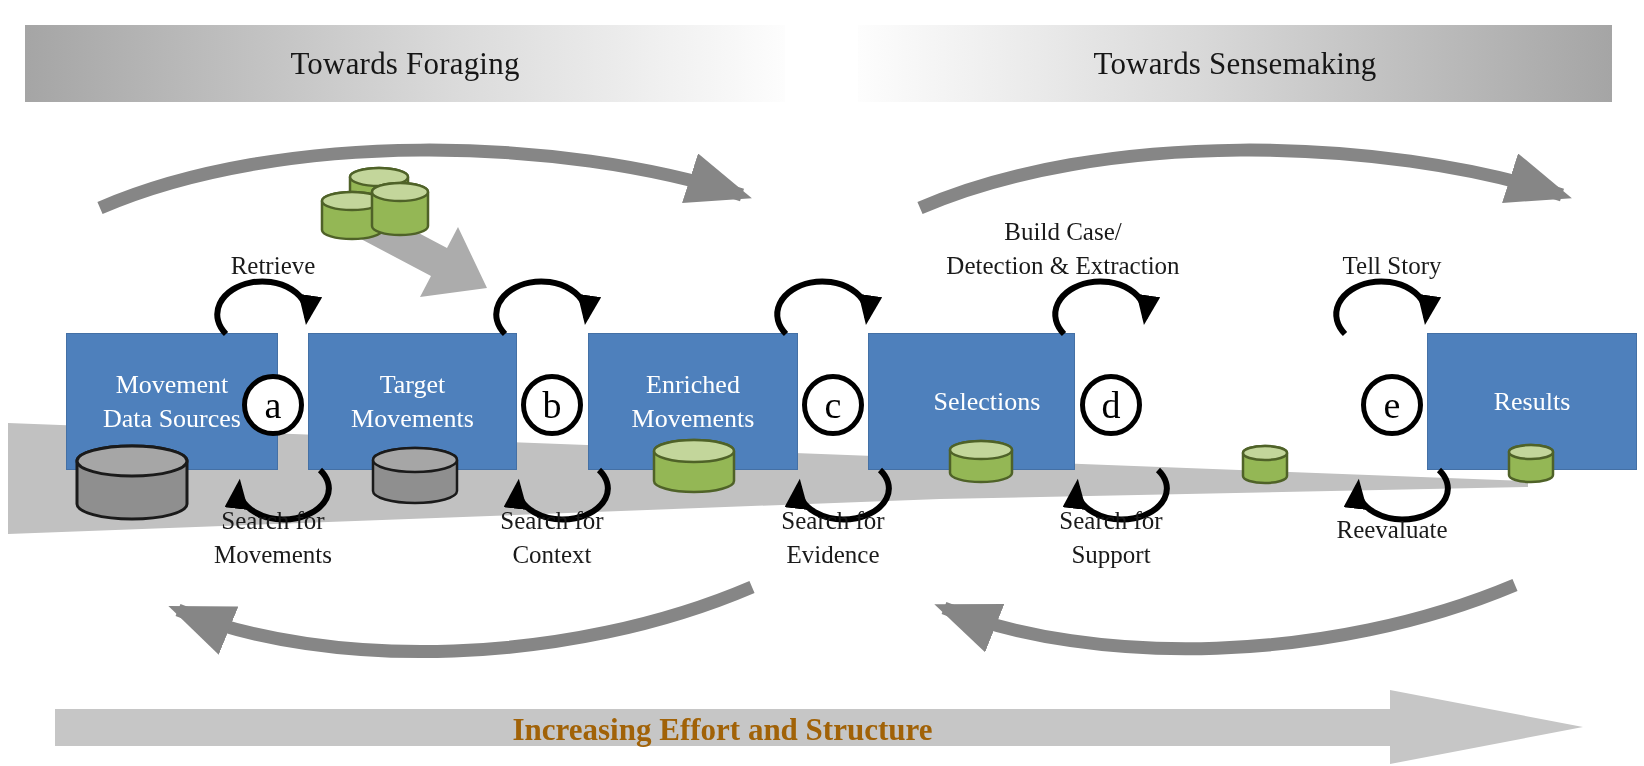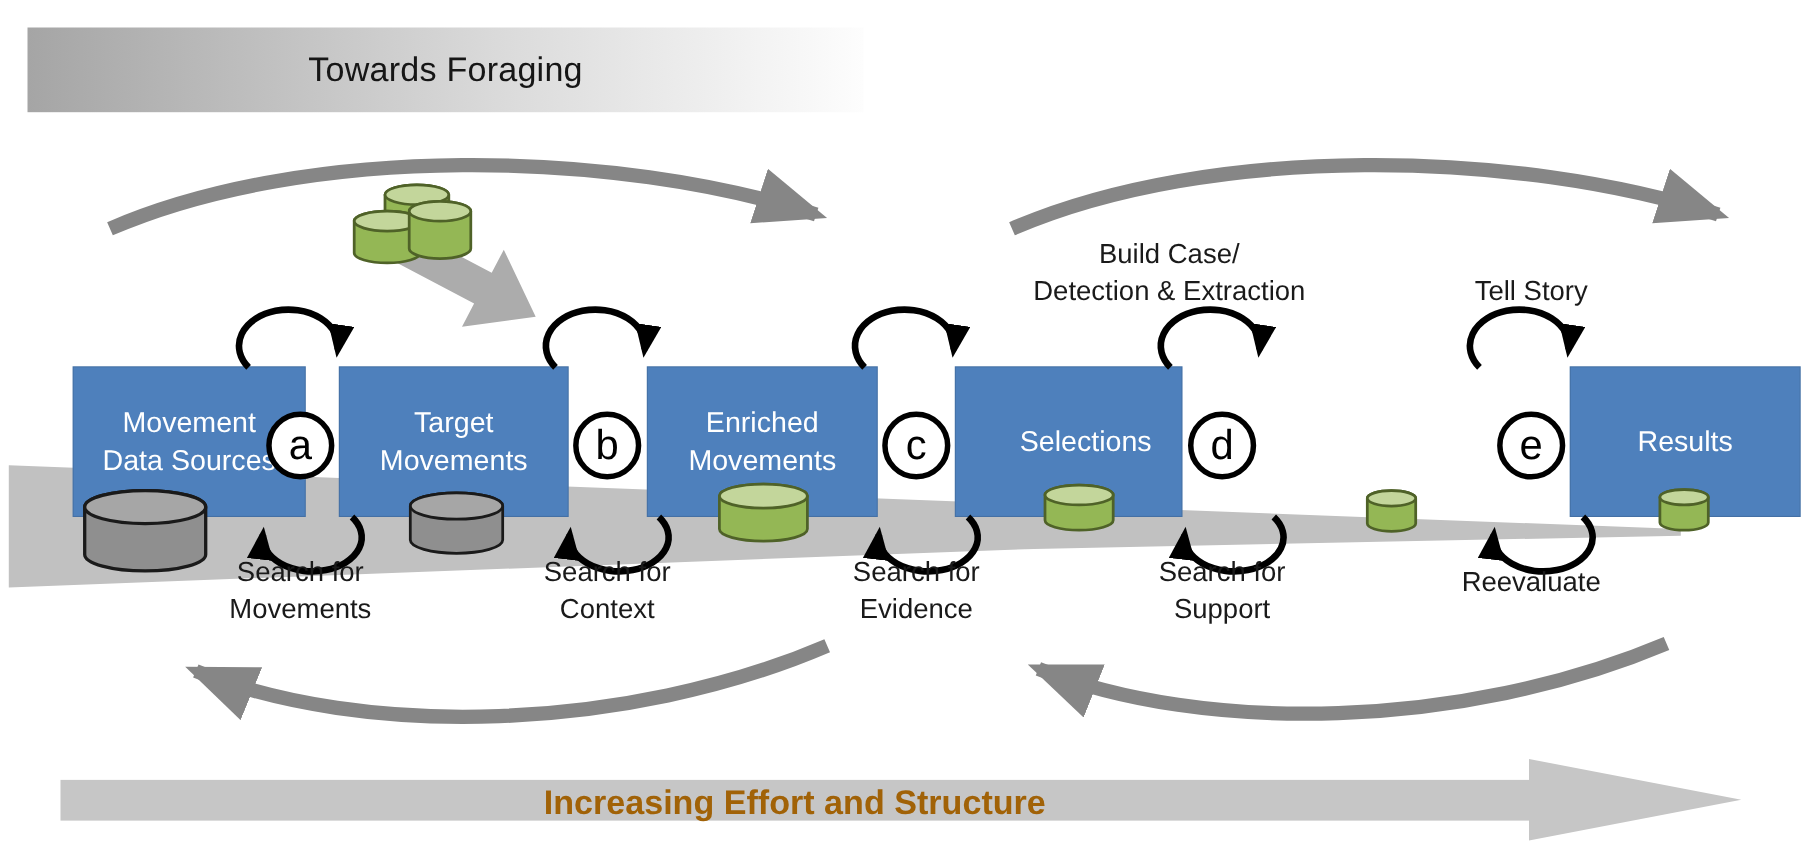--- a/index.html
+++ b/index.html
@@ -11,21 +11,21 @@
     --cylinder_gray_top:#A6A6A6;
     --cylinder_gray_stroke:#1a1a1a;
     --arrow_gray:#868686;
     --band_gray:#C1C1C1;
     --bar_gray:#C6C6C6;
     --fat_arrow_gray:#ACACAC;
     --text_black:#1a1a1a;
   }
   html,body{margin:0;padding:0;background:#fff;}
   #canvas{position:relative;width:1644px;height:766px;background:#fff;overflow:hidden;
-          font-family:Liberation Sans, sans-serif;color:var(--text_black);}
+          font-family:Liberation Serif, serif;color:var(--text_black);}
   svg.layer{position:absolute;left:0;top:0;width:1644px;height:766px;pointer-events:none;}
   #bg{z-index:1}
   #fg{z-index:3}
 
   .hbar{position:absolute;top:25px;height:77px;display:flex;align-items:center;justify-content:center;
         font-size:31px;letter-spacing:0.2px;color:#161616;z-index:2;}
   .hbar.left{left:25px;width:760px;background:linear-gradient(to right,#A5A5A5 0%,#D9D9D9 55%,#FDFDFD 100%);}
   .hbar.right{left:858px;width:754px;background:linear-gradient(to left,#A5A5A5 0%,#D9D9D9 55%,#FDFDFD 100%);}
 
   .stage{position:absolute;top:333px;height:137px;background:var(--stage_blue);
@@ -63,20 +63,23 @@
 <body>
 
 <div id="canvas">
 
   <svg id="bg" class="layer" viewBox="0 0 1644 766">
     <polygon points="8,423 1528,481 1528,487 940,499 8,534" fill="var(--band_gray)"></polygon>
   </svg>
 
   <div class="hbar left">
     <span>Towards Foraging</span>
+  </div>
+  <div class="hbar right">
+    <span>Towards Sensemaking</span>
   </div>
 
   <div class="stage s0">Movement
 Data Sources</div>
   <div class="stage s1">Target
 Movements</div>
   <div class="stage s2">Enriched
 Movements</div>
   <div class="stage s3">Selections</div>
   <div class="stage s5">Results</div>
@@ -157,20 +160,21 @@
       <polygon points="1390,690 1583,727 1390,764" fill="var(--bar_gray)"></polygon>
     </g>
   </svg>
 
   <div class="letter la">a</div>
   <div class="letter lb">b</div>
   <div class="letter lc">c</div>
   <div class="letter ld">d</div>
   <div class="letter le">e</div>
 
+  <div class="fwd fa">Retrieve</div>
   <div class="fwd two fd">Build Case/
 Detection &amp; Extraction</div>
   <div class="fwd fe">Tell Story</div>
 
   <div class="bwd ba">Search for
 Movements</div>
   <div class="bwd bb">Search for
 Context</div>
   <div class="bwd bc">Search for
 Evidence</div>

